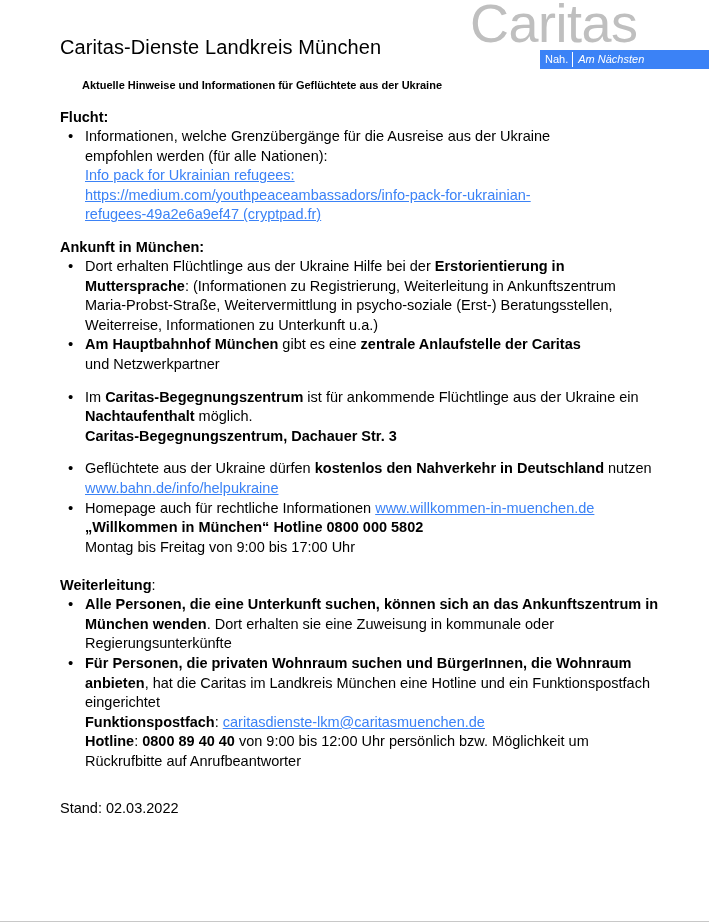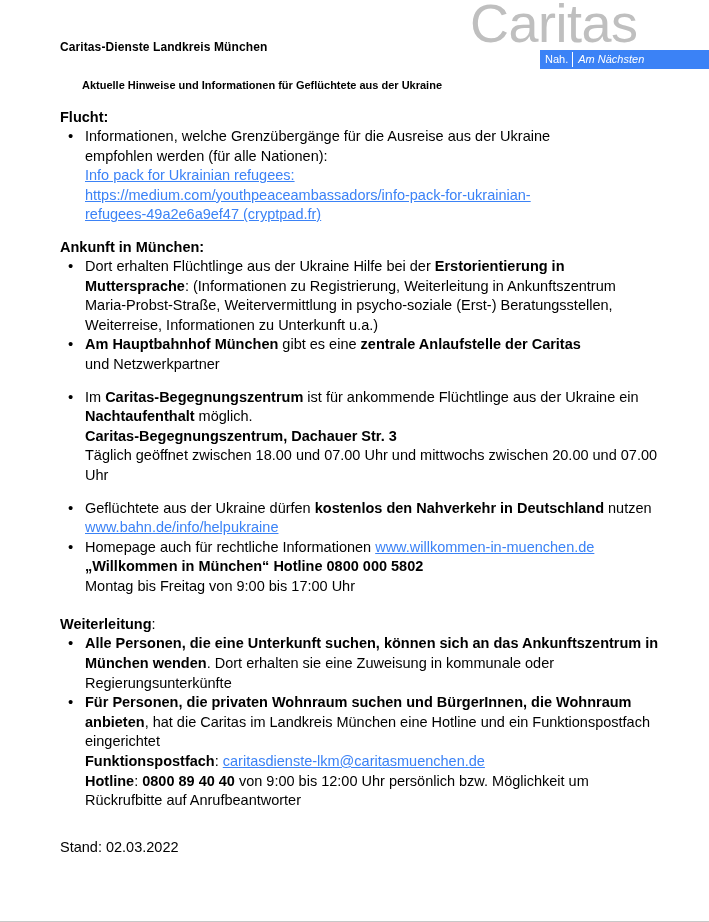--- a/index.html
+++ b/index.html
@@ -73,22 +73,22 @@
 
   
   .content {
     position: absolute;
     left: 60px;
     top: 36px;
     width: 600px;
     color: #000000;
   }
   .doc-title {
-    font-size: 12px;
-    font-weight: bold;
+    font-size: 20px;
+    font-weight: normal;
     line-height: 22px;
     margin: 0 0 18px 0;
     letter-spacing: 0.1px;
   }
   .doc-subtitle {
     font-size: 11px;
     font-weight: bold;
     line-height: 18px;
     margin: 0 0 14px 22px;
   }
@@ -181,21 +181,20 @@
         <span class="sub-line">und Netzwerkpartner</span>
       </li>
     </ul>
 
     <div class="spacer-md"></div>
 
     <ul class="bullets">
       <li>
         <span>Im </span><b>Caritas-Begegnungszentrum</b><span> ist für ankommende Flüchtlinge aus der Ukraine ein </span><b>Nachtaufenthalt</b><span> möglich.</span>
         <b class="sub-line">Caritas-Begegnungszentrum, Dachauer Str. 3</b>
-        <span class="sub-line">Täglich geöffnet zwischen 18.00 und 07.00 Uhr und mittwochs zwischen 20.00 und 07.00 Uhr</span>
       </li>
     </ul>
 
     <div class="spacer-md"></div>
 
     <ul class="bullets">
       <li>
         <span>Geflüchtete aus der Ukraine dürfen </span><b>kostenlos den Nahverkehr in</b>
         <b>Deutschland</b><span> nutzen </span><a class="link" href="#">www.bahn.de/info/helpukraine</a>
       </li>

